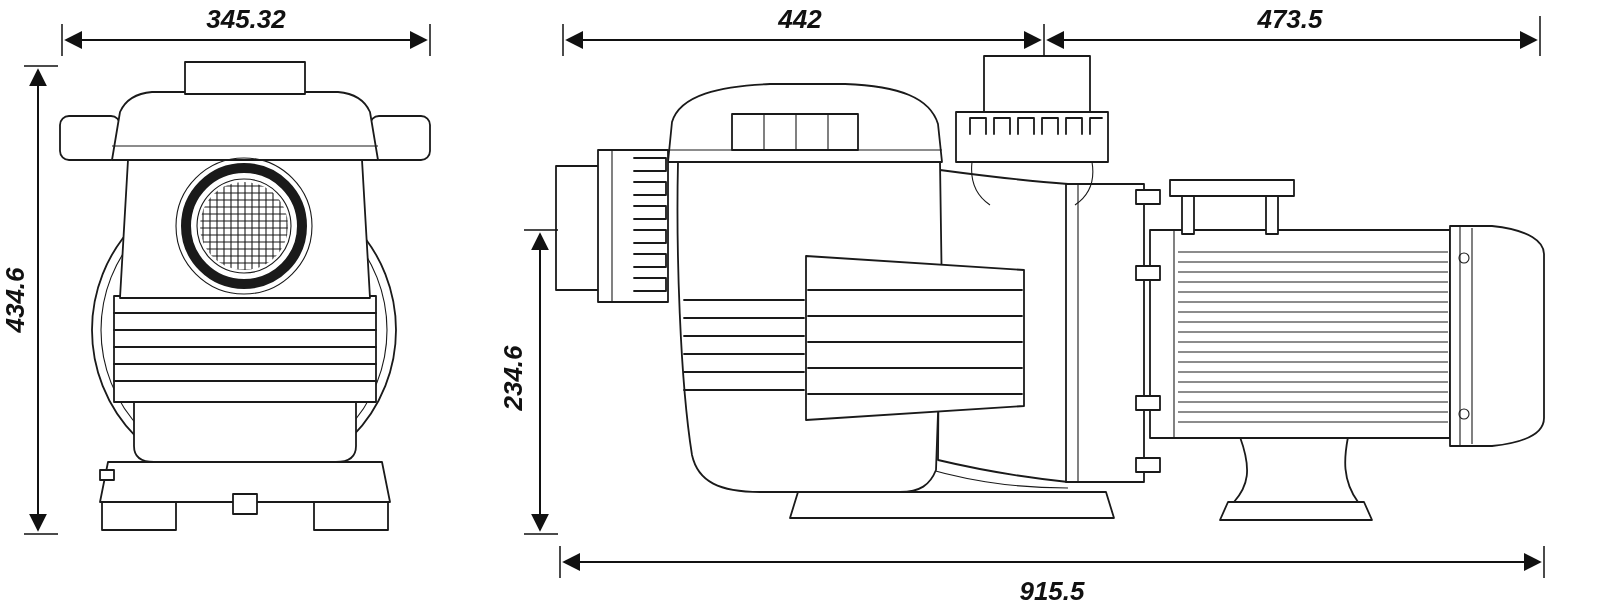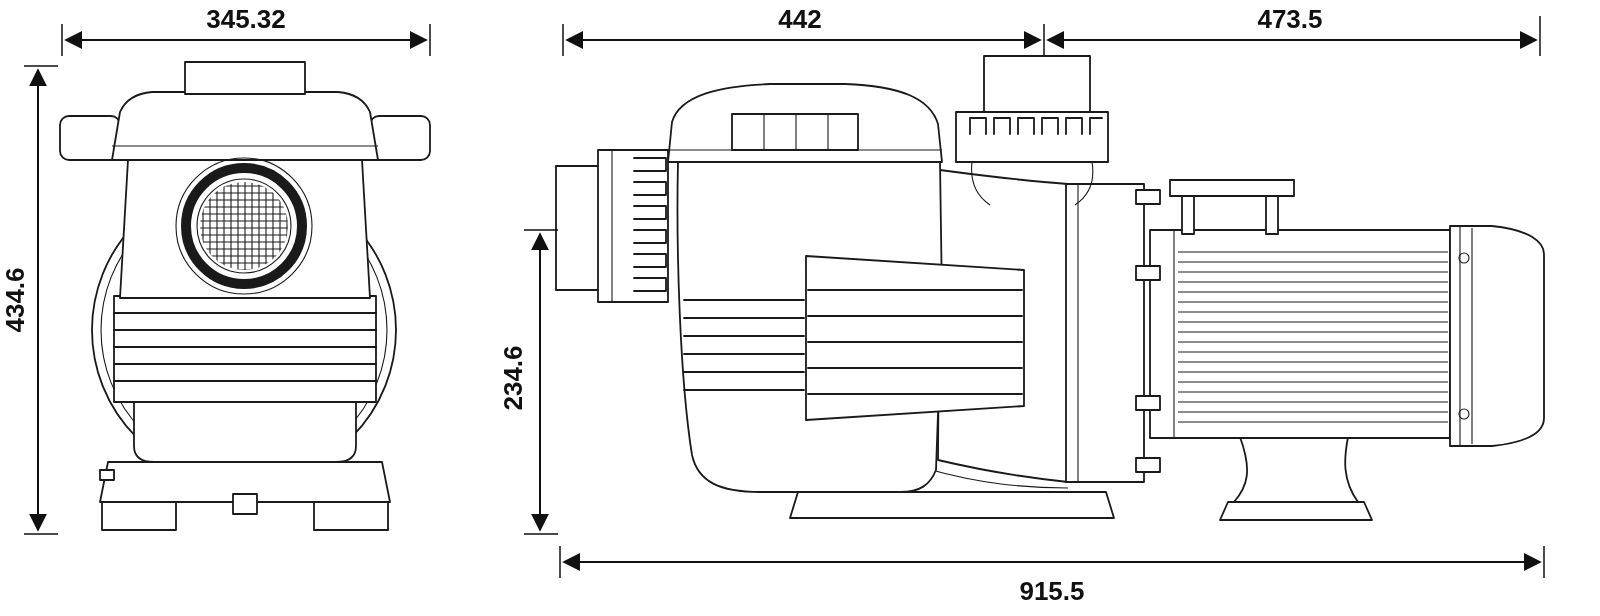--- a/index.html
+++ b/index.html
@@ -1,16 +1,16 @@
 <!DOCTYPE html>
 <html><head>
 <meta charset="utf-8">
 <style>
   html,body{margin:0;padding:0;background:#fff;}
-  .frame{position:relative;width:1600px;height:616px;background:#fff;overflow:hidden;}
+  .frame{position:relative;width:1600px;height:616px;background:#fff;overflow:hidden;font-style:italic;}
   svg{display:block;}
   .ln{fill:none;stroke:#1a1a1a;stroke-width:1.8;stroke-linejoin:round;stroke-linecap:round;}
   .fw{fill:#ffffff;stroke:#1a1a1a;stroke-width:1.8;stroke-linejoin:round;}
   .thin{fill:none;stroke:#1a1a1a;stroke-width:1.1;}
   .mesh{fill:none;stroke:#1a1a1a;stroke-width:1.1;}
   .dim{fill:none;stroke:#111;stroke-width:2;}
   .ext{fill:none;stroke:#111;stroke-width:1.5;}
   .dimtxt{font-family:"Liberation Sans",sans-serif;font-size:26px;font-weight:600;fill:#111;}
 </style>
 </head>

